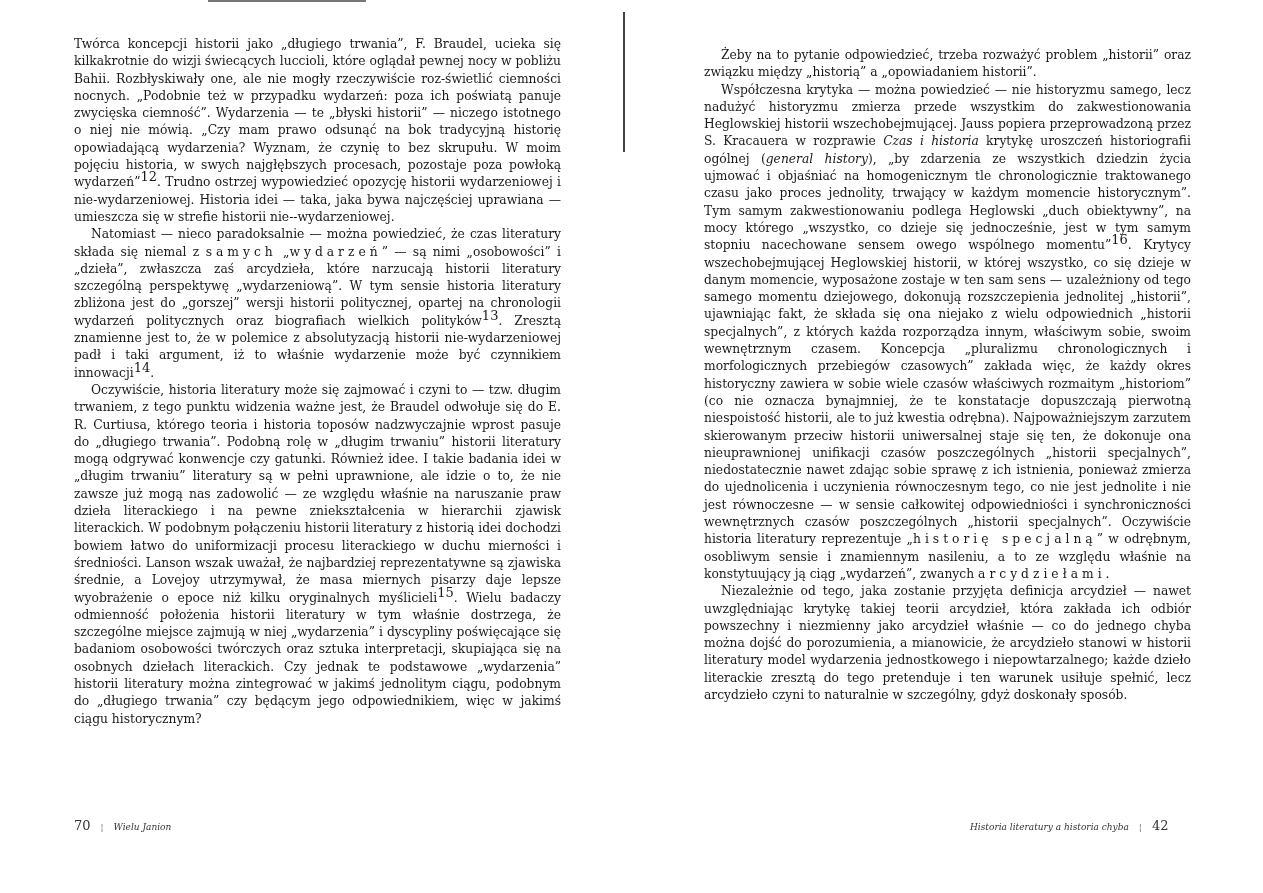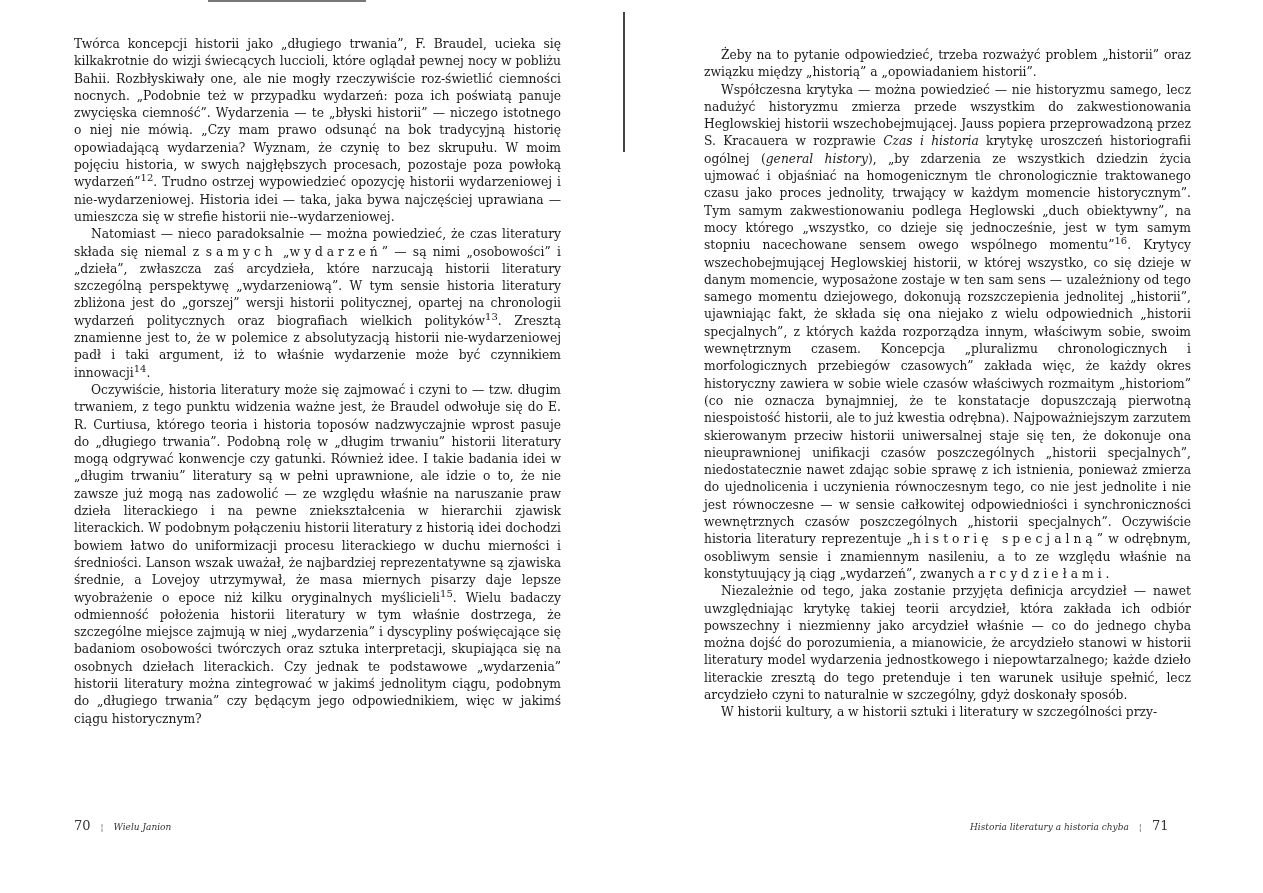--- a/index.html
+++ b/index.html
@@ -41,21 +41,21 @@
     .page p {
       margin: 0;
       font-size: 12.3px;
       line-height: 17.3px;
       text-align: justify;
       hyphens: manual;
     }
     .page p.indent { text-indent: 17px; }
     .page.right p.first { margin-top: 11px; }
     .spaced { letter-spacing: 4px; }
-    sup { font-size: 10px; line-height: 0; }
+    sup { font-size: 13px; line-height: 0; }
     .footer {
       position: absolute;
       top: 818px;
       font-style: italic;
       font-size: 9px;
       color: #333;
       font-family: "DejaVu Serif", serif;
     }
     .footer.left { left: 74px; }
     .footer.right { left: 970px; }
@@ -75,18 +75,17 @@
 </div>
 
 <div class="footer left">
   <span class="num">70</span><span class="sep">¦</span><span>Wielu Janion</span>
 </div>
 
 <div class="page right">
   <p class="indent first">Żeby na to pytanie odpowiedzieć, trzeba rozważyć problem „historii” oraz związku między „historią” a „opowiadaniem historii”.</p>
   <p class="indent"><span>Współczesna krytyka — można powiedzieć — nie historyzmu samego, lecz nadużyć historyzmu zmierza przede wszystkim do zakwestionowania Heglowskiej historii wszechobejmującej. Jauss popiera przeprowadzoną przez S. Kracauera w rozprawie </span><i>Czas i historia</i><span> krytykę uroszczeń historiografii ogólnej (</span><i>general history</i><span>), „by zdarzenia ze wszystkich dziedzin życia ujmować i objaśniać na homogenicznym tle chronologicznie traktowanego czasu jako proces jednolity, trwający w każdym momencie historycznym”. Tym samym zakwestionowaniu podlega Heglowski „duch obiektywny”, na mocy którego „wszystko, co dzieje się jednocześnie, jest w tym samym stopniu nacechowane sensem owego wspólnego momentu”</span><sup>16</sup><span>. Krytycy wszechobejmującej Heglowskiej historii, w której wszystko, co się dzieje w danym momencie, wyposażone zostaje w ten sam sens — uzależniony od tego samego momentu dziejowego, dokonują rozszczepienia jednolitej „historii”, ujawniając fakt, że składa się ona niejako z wielu odpowiednich „historii specjalnych”, z których każda rozporządza innym, właściwym sobie, swoim wewnętrznym czasem. Koncepcja „pluralizmu chronologicznych i morfologicznych przebiegów czasowych” zakłada więc, że każdy okres historyczny zawiera w sobie wiele czasów właściwych rozmaitym „historiom” (co nie oznacza bynajmniej, że te konstatacje dopuszczają pierwotną niespoistość historii, ale to już kwestia odrębna). Najpoważniejszym zarzutem skierowanym przeciw historii uniwersalnej staje się ten, że dokonuje ona nieuprawnionej unifikacji czasów poszczególnych „historii specjalnych”, niedostatecznie nawet zdając sobie sprawę z ich istnienia, ponieważ zmierza do ujednolicenia i uczynienia równoczesnym tego, co nie jest jednolite i nie jest równoczesne — w sensie całkowitej odpowiedniości i synchroniczności wewnętrznych czasów poszczególnych „historii specjalnych”. Oczywiście historia literatury reprezentuje „</span><span class="spaced">historię specjalną</span><span>” w odrębnym, osobliwym sensie i znamiennym nasileniu, a to ze względu właśnie na konstytuujący ją ciąg „wydarzeń”, zwanych </span><span class="spaced">arcydziełami</span><span>.</span></p>
   <p class="indent">Niezależnie od tego, jaka zostanie przyjęta definicja arcydzieł — nawet uwzględniając krytykę takiej teorii arcydzieł, która zakłada ich odbiór powszechny i niezmienny jako arcydzieł właśnie — co do jednego chyba można dojść do porozumienia, a mianowicie, że arcydzieło stanowi w historii literatury model wydarzenia jednostkowego i niepowtarzalnego; każde dzieło literackie zresztą do tego pretenduje i ten warunek usiłuje spełnić, lecz arcydzieło czyni to naturalnie w szczególny, gdyż doskonały sposób.</p>
-  <p class="indent">W historii kultury, a w historii sztuki i literatury w szczególności przy-</p>
 </div>
 
 <div class="footer right">
-  <span>Historia literatury a historia chyba</span><span class="sep">¦</span><span class="num">71</span>
+  <span>Historia literatury a historia chyba</span><span class="sep">¦</span><span class="num">42</span>
 </div>
 
 </body></html>

